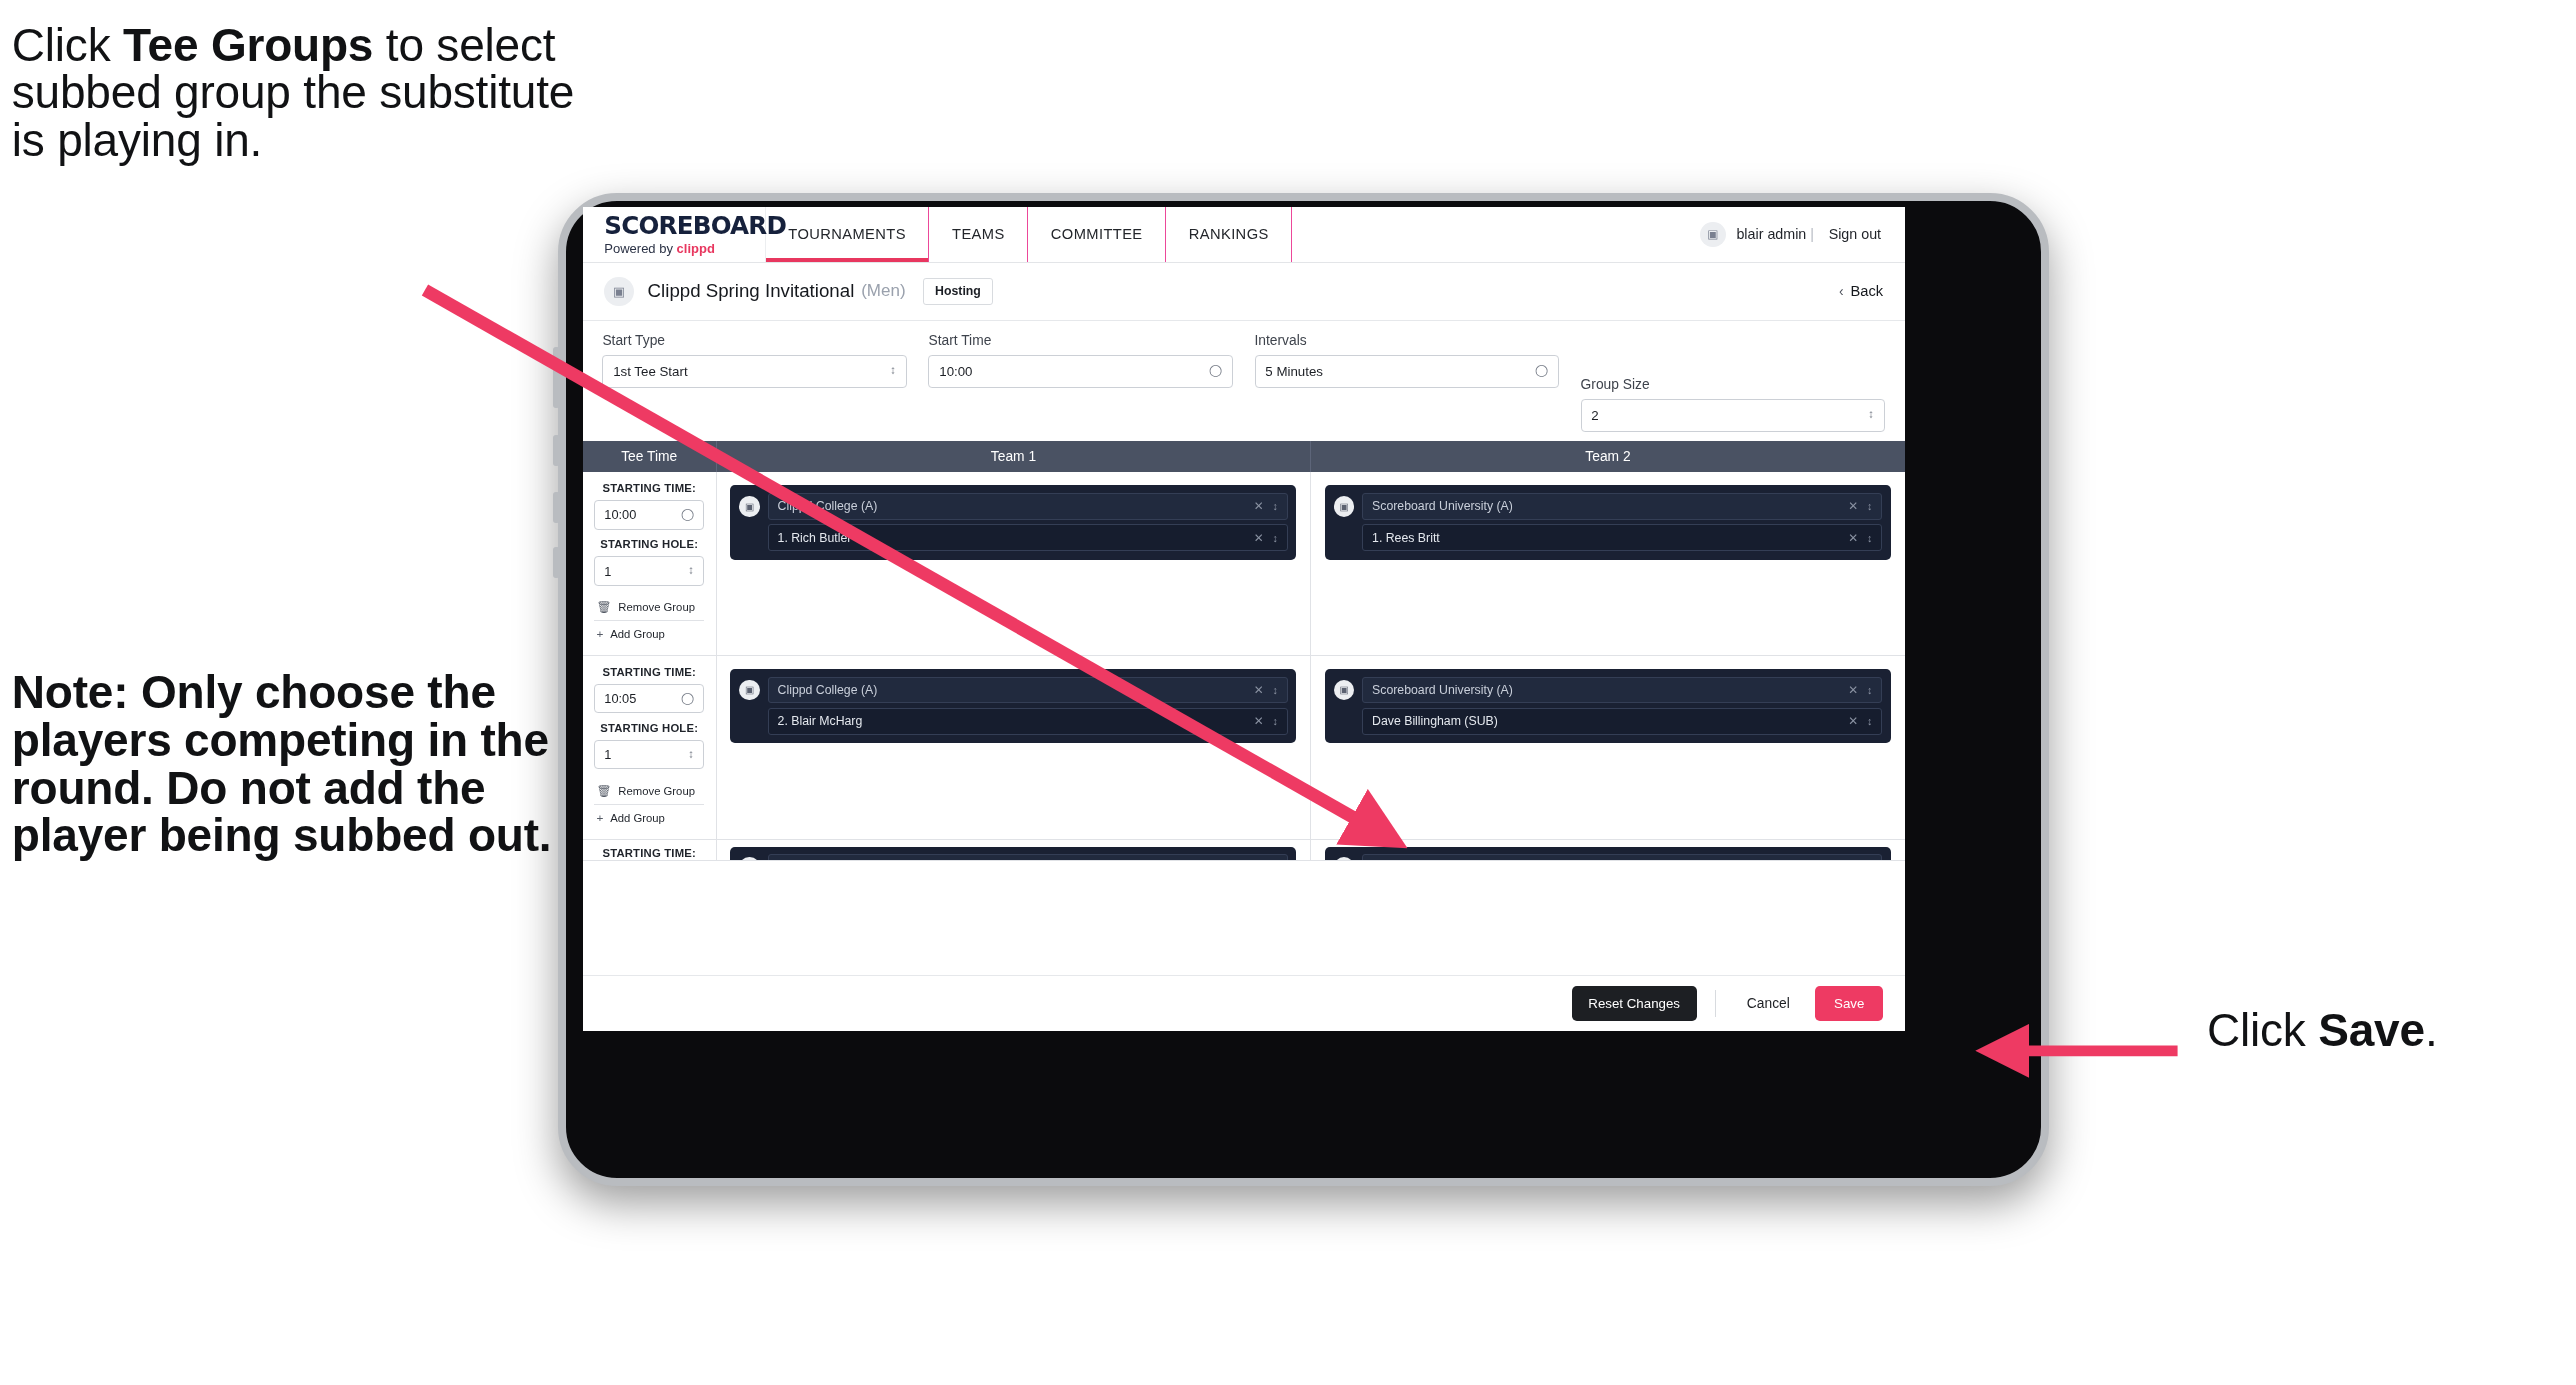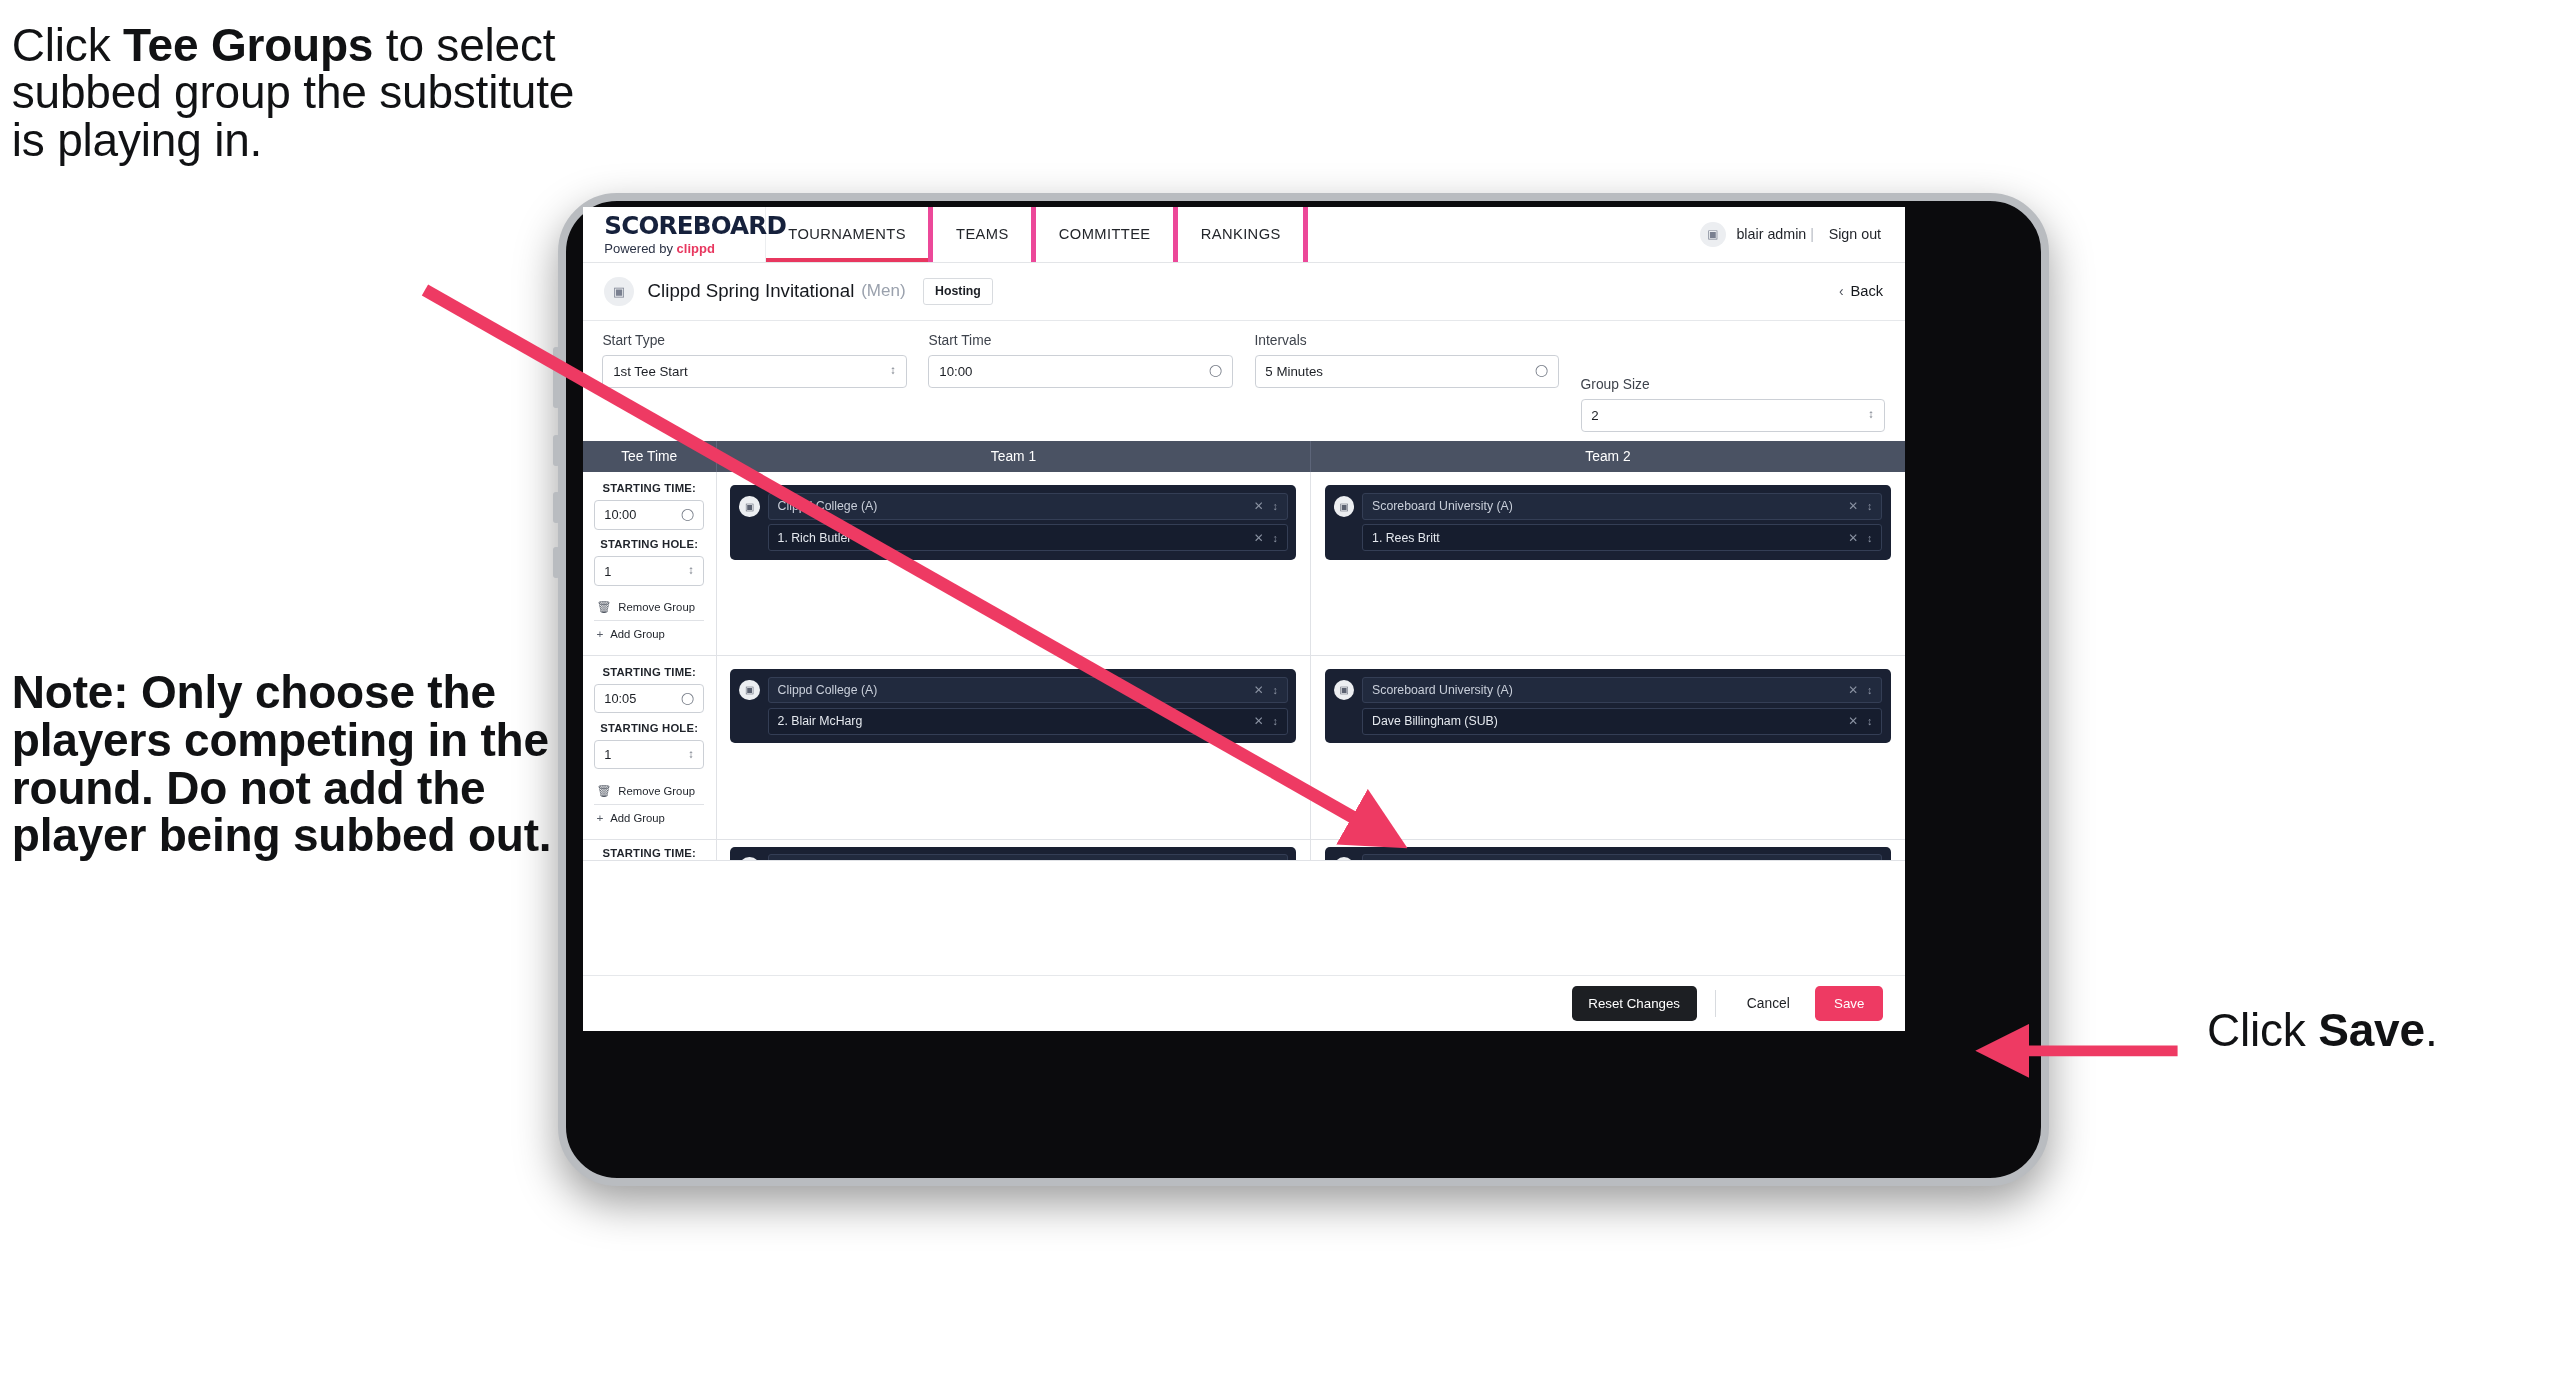--- a/index.html
+++ b/index.html
@@ -74,21 +74,21 @@
     font-family: "DejaVu Sans", sans-serif;
     font-weight: 700; font-size: 24.6px; letter-spacing: -0.8px;
     color: #16213c; line-height: 1;
   }
   .logo-sub { font-size: 13px; color: #2b3245; margin-top: 2.9px; line-height: 1; }
   .logo-sub .brand { color: #e8375f; font-weight: 700; }
   .navtabs { display: flex; align-items: stretch; }
   .navtab {
     display: flex; align-items: center; padding: 0 22.6px;
     font-size: 14.7px; letter-spacing: 0.4px; color: #23262b;
-    border-right: 5px solid #ec4899; cursor: pointer;
+    border-right: 1px solid #ec4899; cursor: pointer;
   }
   .navtab.active { box-shadow: inset 0 -3.9px 0 0 #e8375f; font-weight: 400; }
   .nav-spacer { flex: 1; }
   .user-area { display: flex; align-items: center; padding-right: 23.6px; gap: 10.8px; }
   .avatar {
     width: 25.6px; height: 25.6px; border-radius: 50%; background: #eceef1;
     display: flex; align-items: center; justify-content: center; color: #7a8090; font-size: 11.8px;
   }
   .user-txt { font-size: 14.3px; color: #1f2228; }
   .user-txt .sep { color: #b7bbc3; margin: 0 3.9px; }

